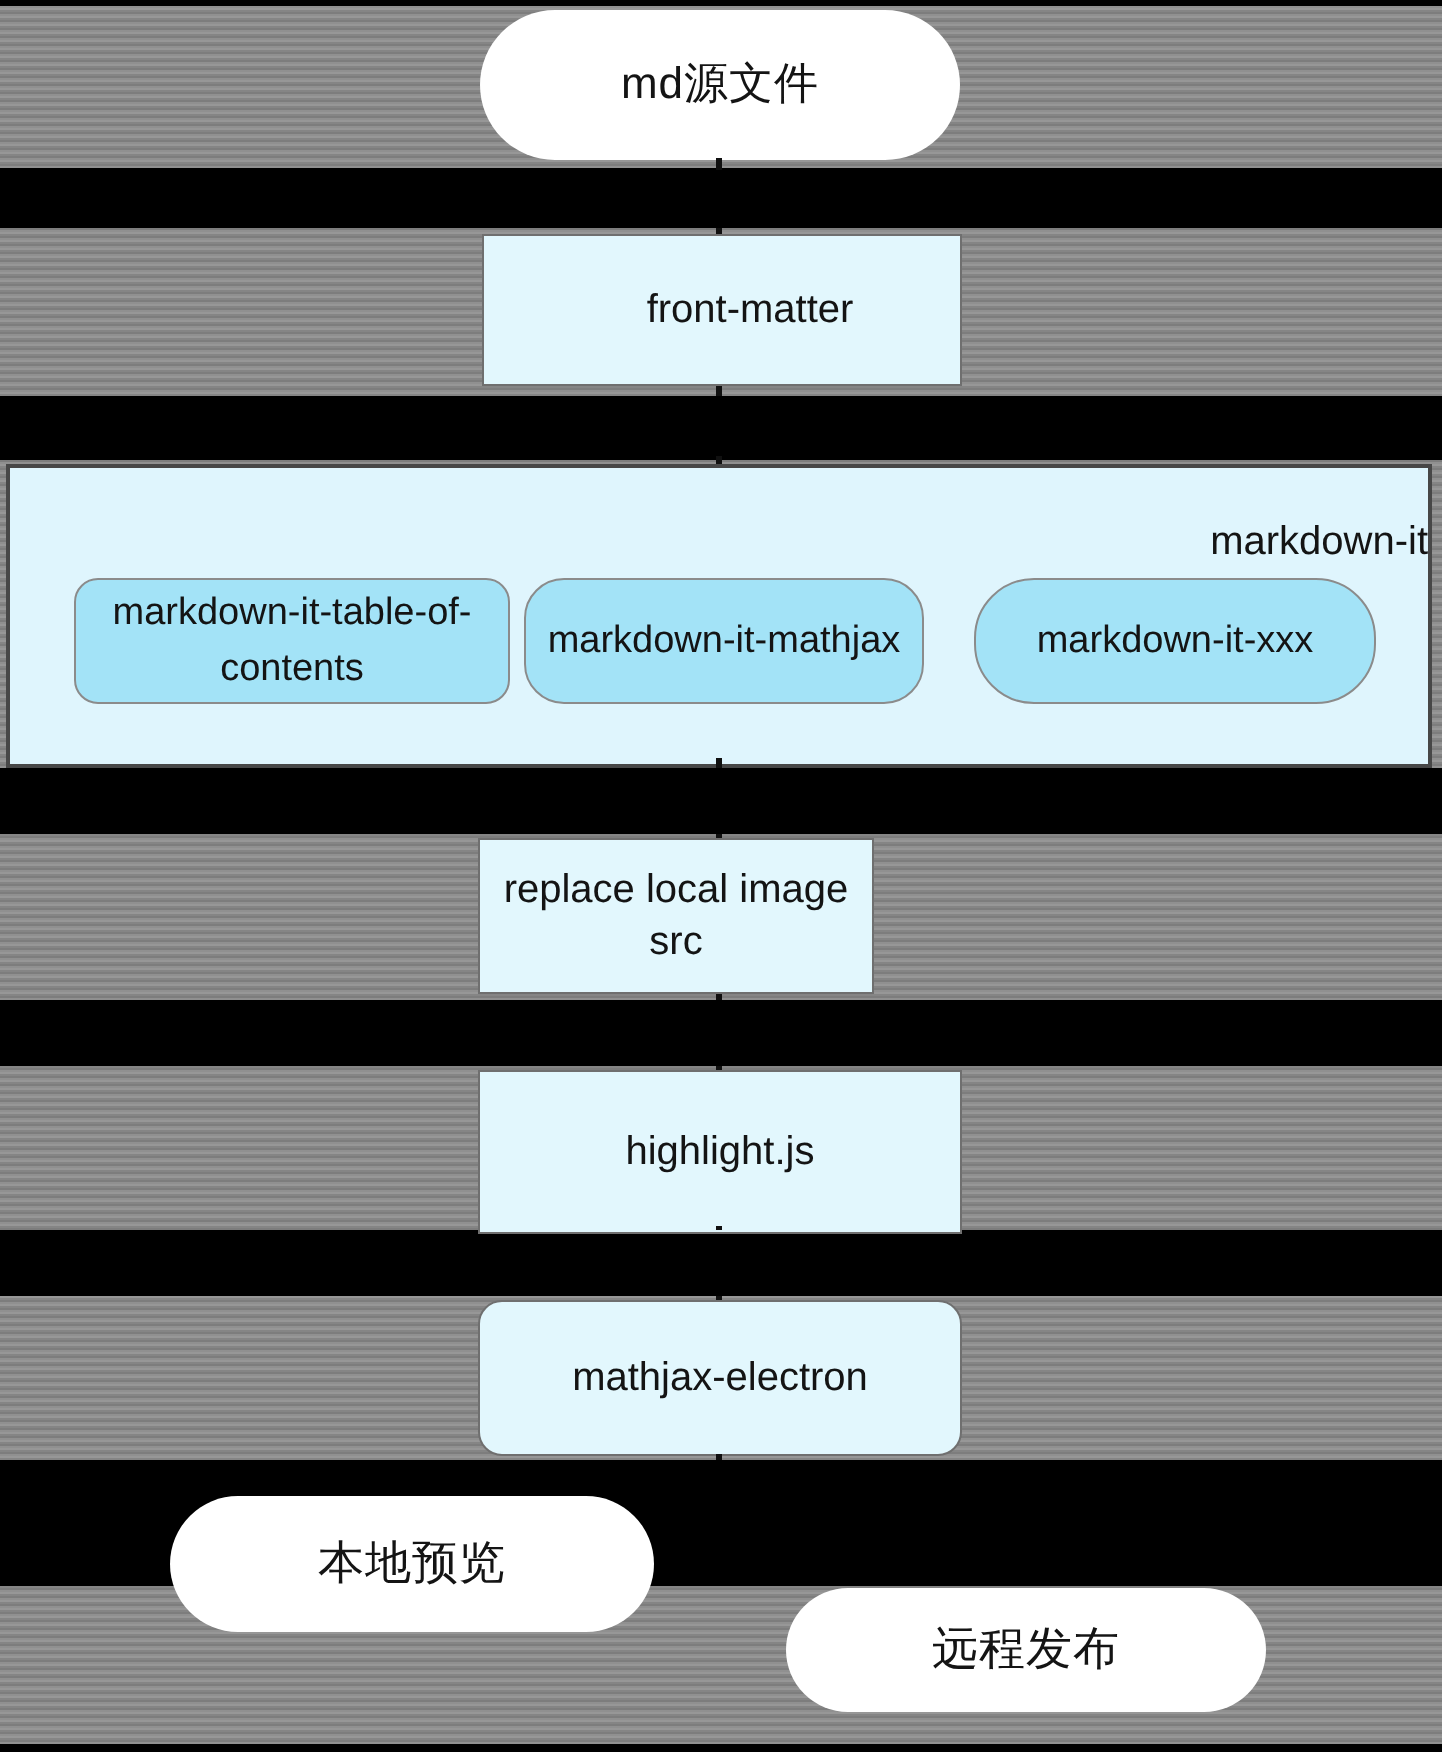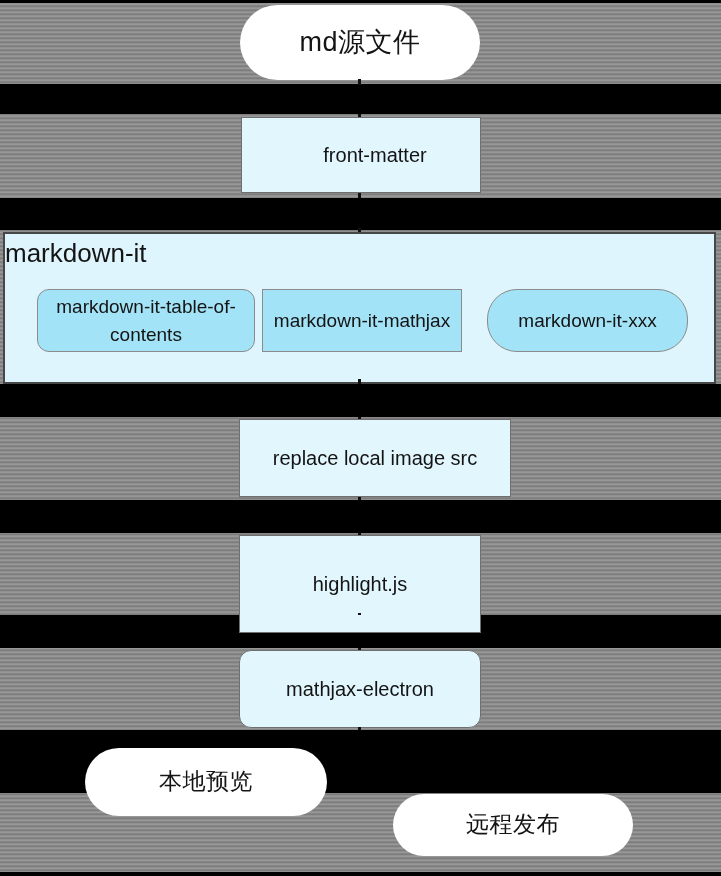--- a/index.html
+++ b/index.html
@@ -31,75 +31,75 @@
     display: flex;
     align-items: center;
     justify-content: center;
     text-align: center;
     z-index: 2;
     line-height: 1.3;
   }
   .pill {
     background: #ffffff;
     border-radius: 40px;
-    font-size: 27px;
+    font-size: 22px;
     letter-spacing: 0.5px;
   }
   .box {
     background: #e2f7fd;
     border: 1px solid #6f6f6f;
     font-size: 20px;
   }
   .container-box {
     position: absolute;
     left: 3px;
     top: 232px;
     width: 713px;
     height: 152px;
     background: #dff5fd;
     border: 2px solid #474747;
     z-index: 2;
   }
   .container-title {
     position: absolute;
-    top: 4px;
+    top: 26px;
     left: 0;
     width: 100%;
-    text-align: left;
-    font-size: 26px;
+    text-align: right;
+    font-size: 20px;
   }
   .plugin {
     position: absolute;
     top: 55px;
     height: 63px;
     background: #a3e3f7;
     border: 1px solid #8b8b8b;
     display: flex;
     align-items: center;
     justify-content: center;
     text-align: center;
     font-size: 19px;
     line-height: 1.45;
     padding: 0 4px;
   }
   .plugin-1 { left: 32px;  width: 218px; border-radius: 12px; }
-  .plugin-2 { left: 257px; width: 200px; }
+  .plugin-2 { left: 257px; width: 200px; border-radius: 20px; }
   .plugin-3 { left: 482px; width: 201px; border-radius: 30px; }
   .tick {
     position: absolute;
     left: 358px;
     width: 3px;
     background: #101010;
     z-index: 3;
   }
   
   .n-source   { left: 240px; top: 5px;   width: 240px; height: 75px; }
   .n-front    { left: 241px; top: 117px; width: 240px; height: 76px; padding-left: 28px; }
-  .n-replace  { left: 239px; top: 419px; width: 272px; height: 78px; }
-  .n-hljs     { left: 239px; top: 535px; width: 242px; height: 98px; }
+  .n-replace  { left: 239px; top: 419px; width: 198px; height: 78px; }
+  .n-hljs     { left: 239px; top: 535px; width: 242px; height: 82px; }
   .n-mathjax  { left: 239px; top: 650px; width: 242px; height: 78px; border-radius: 12px; }
   .n-local    { left: 85px;  top: 748px; width: 242px; height: 68px; font-size: 23px; }
   .n-remote   { left: 393px; top: 794px; width: 240px; height: 62px; font-size: 23px; }
 </style>
 </head>
 <body>
 
 <div class="stage">
 
   <div class="band" style="top:0;    height:3px;"></div>

